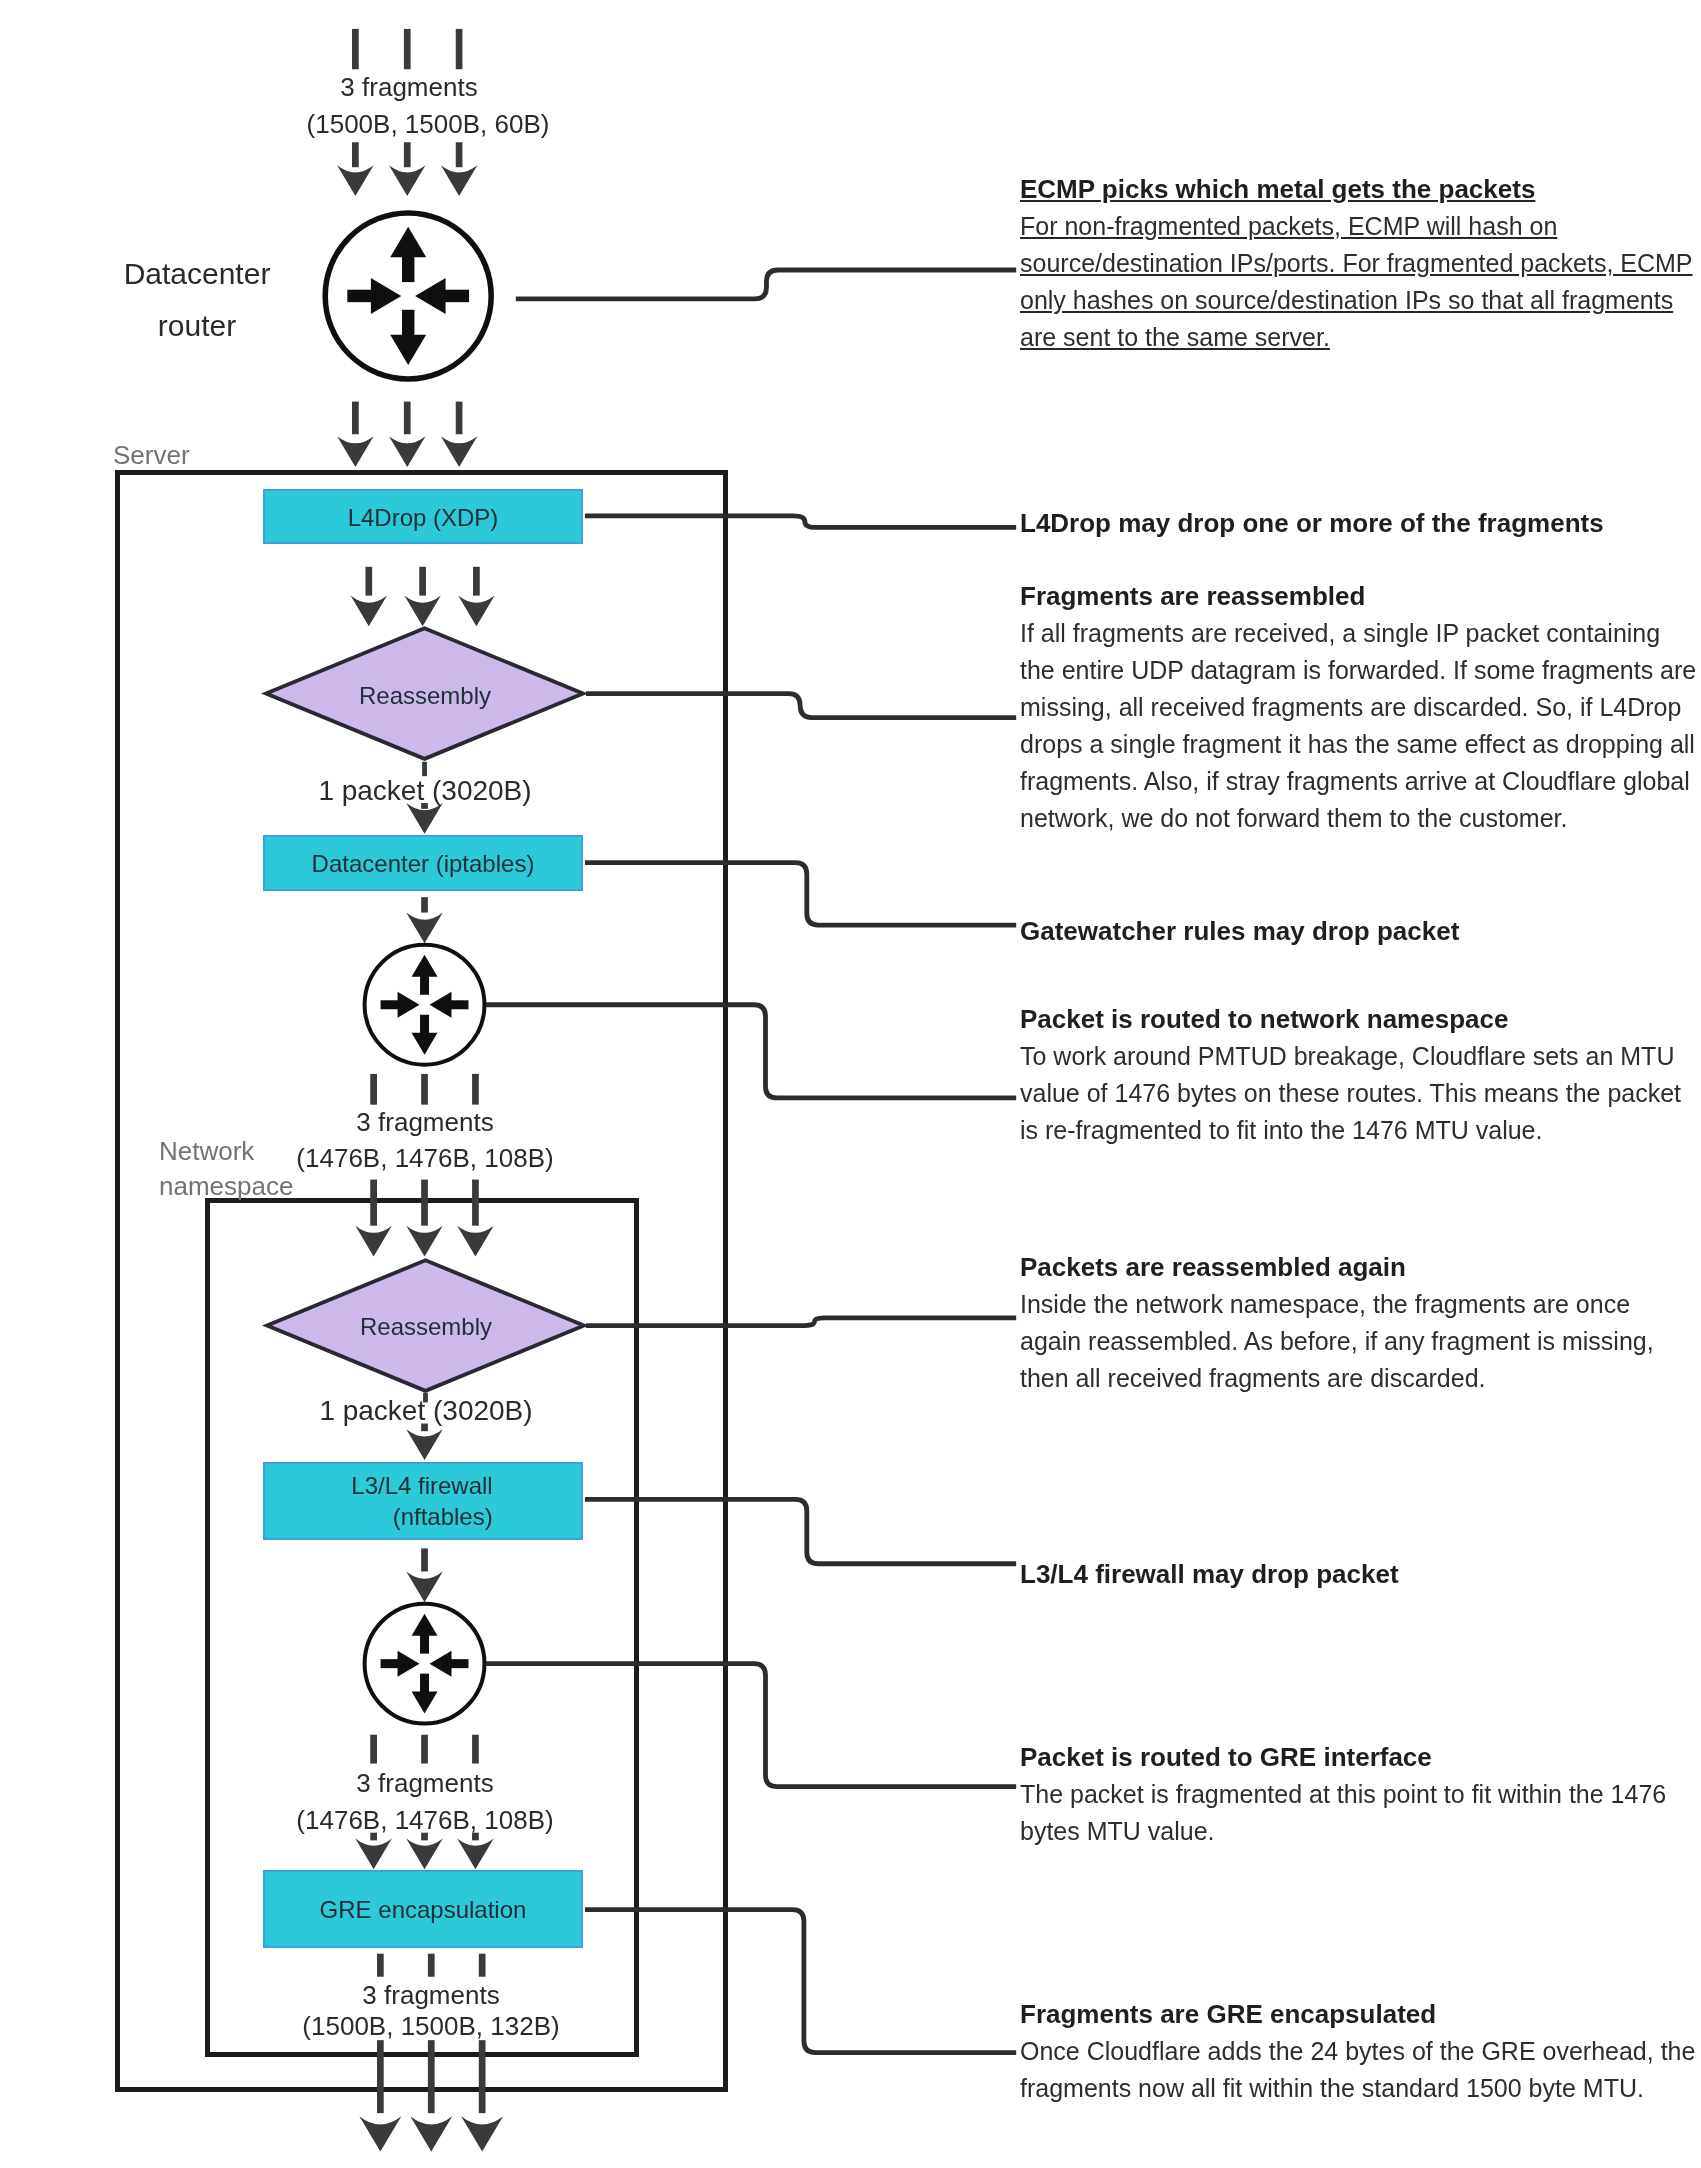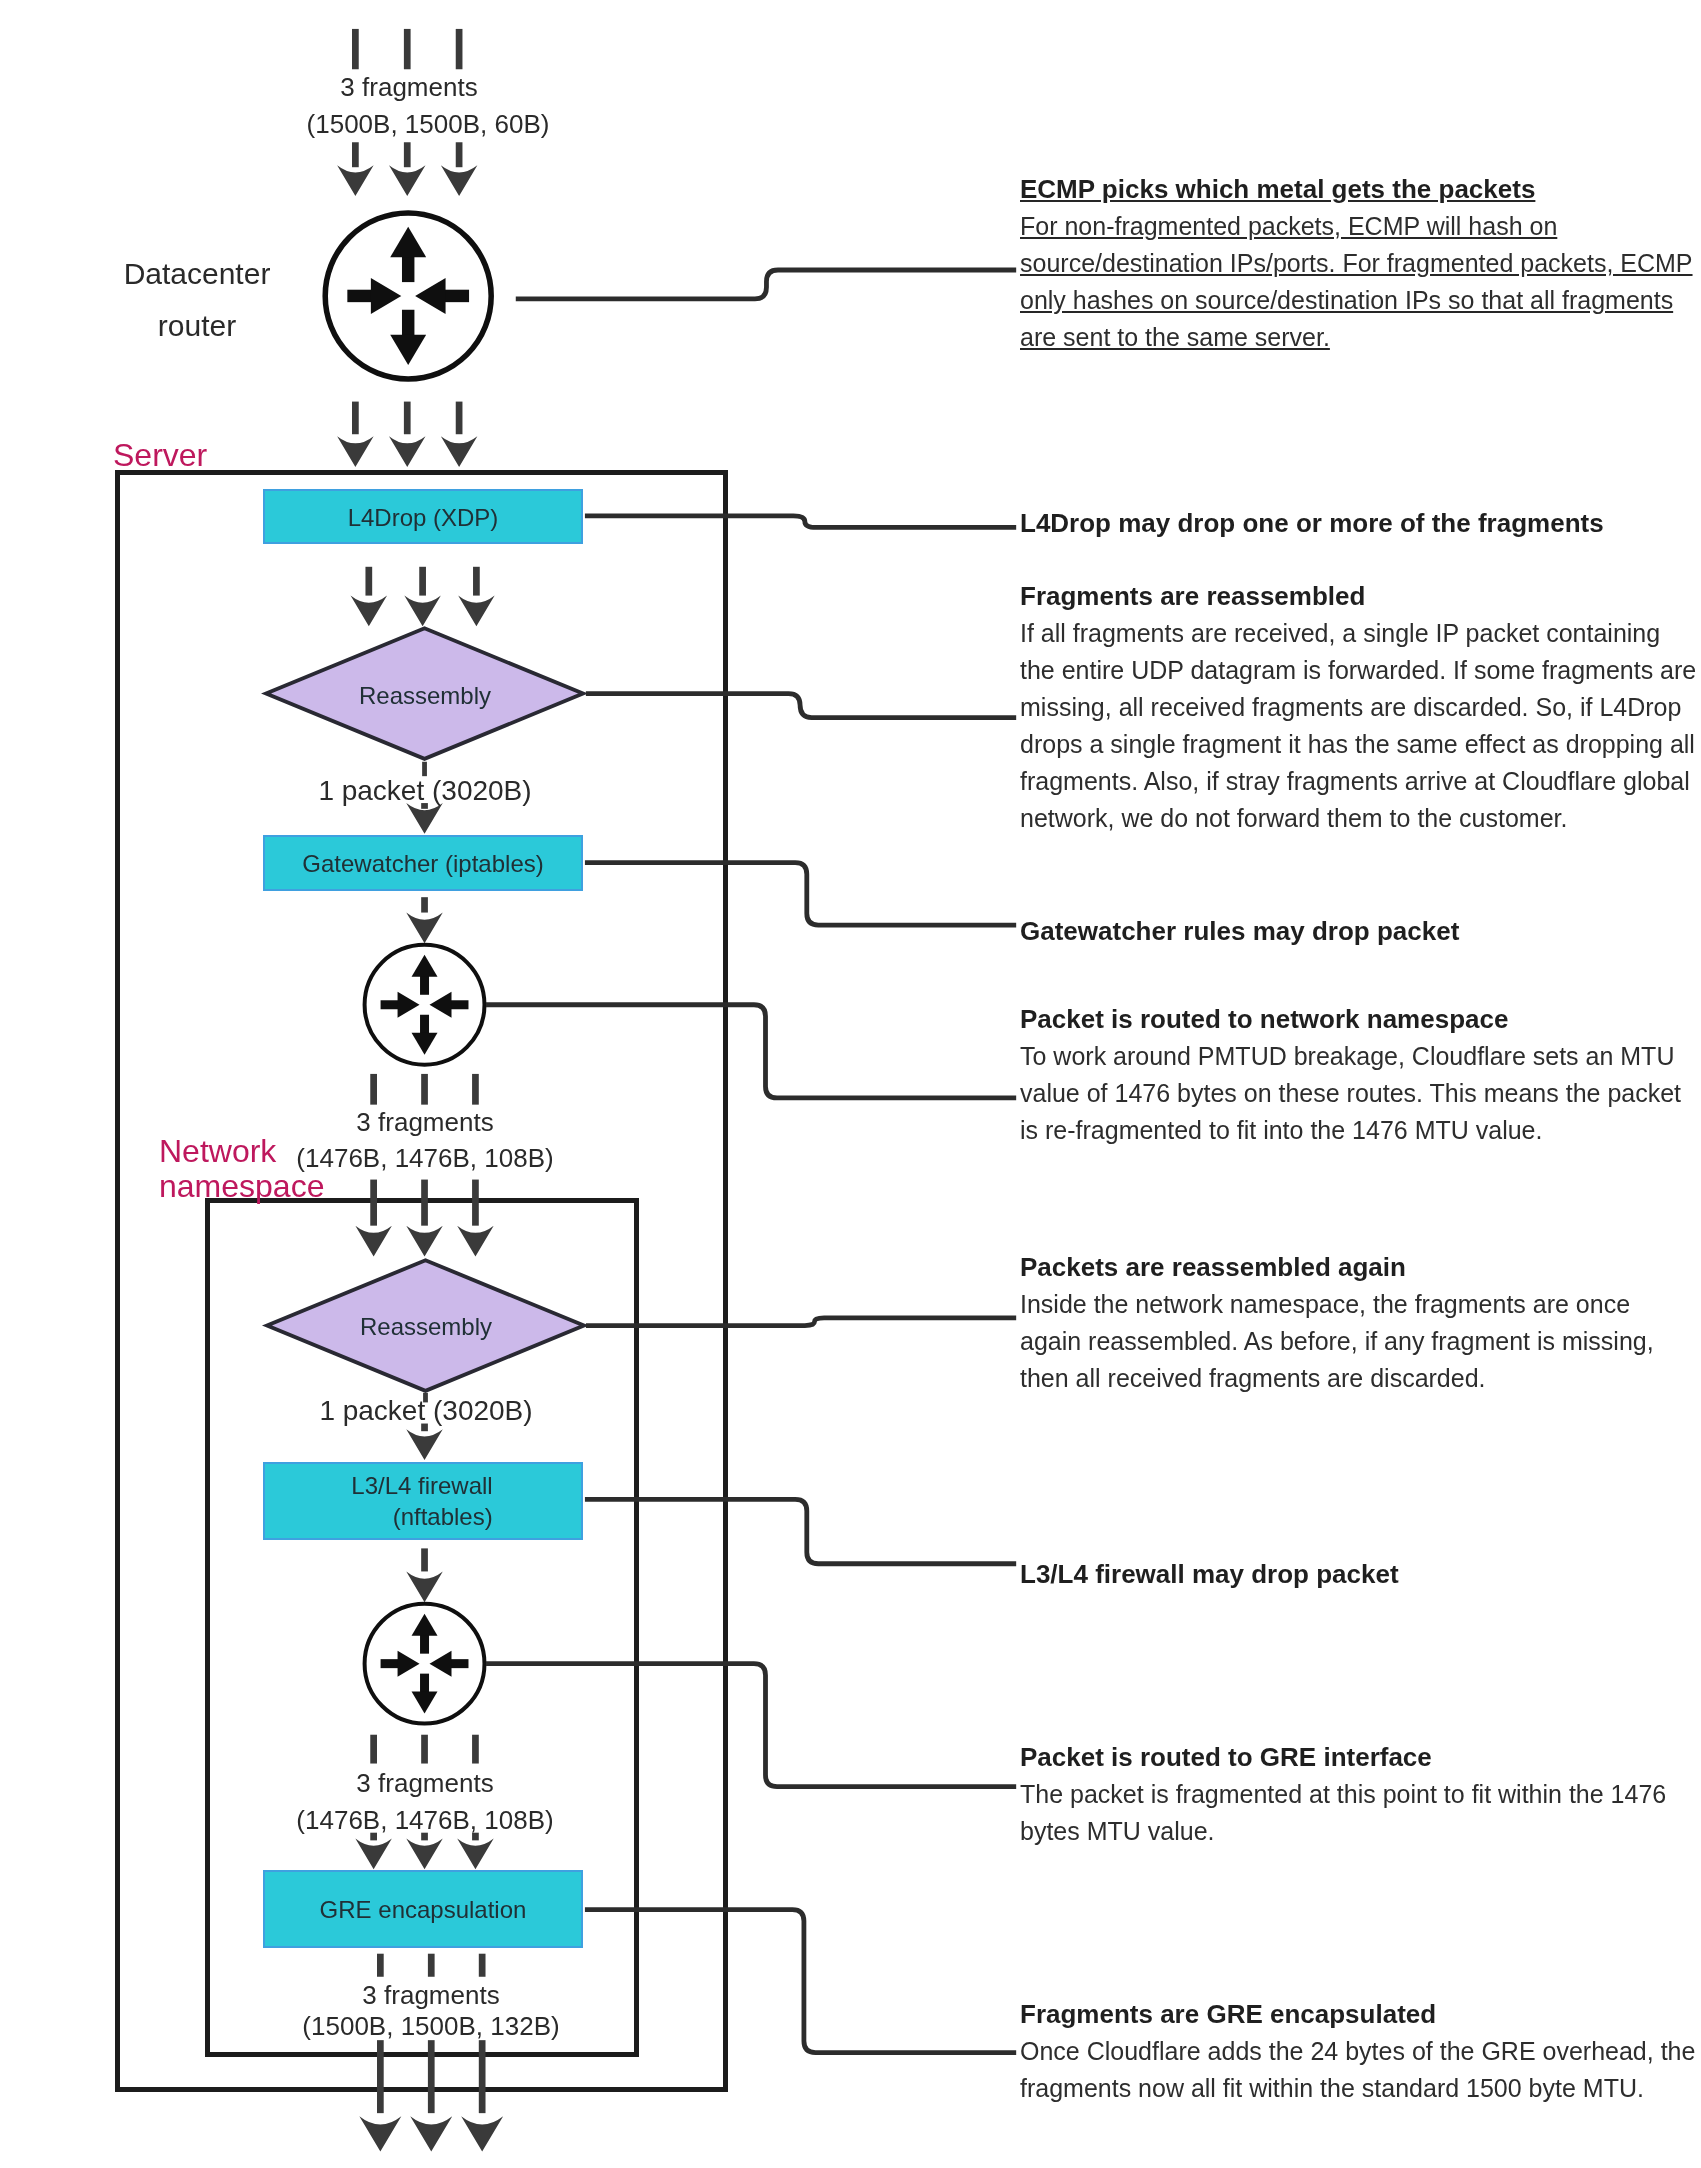--- a/index.html
+++ b/index.html
@@ -5,21 +5,21 @@
   html,body{margin:0;padding:0;background:#ffffff;}
   .canvas{
     position:relative;width:1701px;height:2168px;background:#ffffff;
     font-family:"Liberation Sans","DejaVu Sans",sans-serif;color:#262626;overflow:hidden;
   }
   svg.overlay{position:absolute;left:0;top:0;}
   .frame{position:absolute;border:5.8px solid #1c1c1c;box-sizing:border-box;background:transparent;}
   .pbox{position:absolute;background:#2bc9d9;border:2.9px solid #3fa0e0;box-sizing:border-box;}
   .ctext{position:absolute;transform:translate(-50%,-50%);white-space:nowrap;text-align:center;}
   .ltext{position:absolute;white-space:nowrap;text-align:left;}
-  .f24{font-size:32px;line-height:31px;color:#be185d;}
+  .f24{font-size:26px;line-height:31px;color:#737373;}
   .f27{font-size:26px;line-height:33px;color:#2a2a2a;}
   .f29{font-size:28px;line-height:35px;color:#2a2a2a;}
   .f31{font-size:30px;line-height:52px;color:#2a2a2a;}
   .nodetext{font-size:24px;line-height:31px;color:#203036;}
   .note{position:absolute;width:677px;}
   .nh{font-size:26px;font-weight:bold;line-height:37px;color:#1f1f1f;}
   .nb{font-size:25px;line-height:37px;color:#2d2d2d;}
 </style>
 </head>
 <body>
@@ -191,21 +191,21 @@
   <div class="ctext f27" style="left:409px;top:87px;">3 fragments</div>
   <div class="ctext f27" style="left:428px;top:124px;">(1500B, 1500B, 60B)</div>
 
   <div class="ctext f31" style="left:197px;top:300px;width:221px;white-space:normal;">Datacenter router</div>
 
   <div class="ltext f24" style="left:113px;top:440px;">Server</div>
 
   <div class="ctext nodetext" style="left:423px;top:517px;">L4Drop (XDP)</div>
   <div class="ctext nodetext" style="left:425px;top:695px;">Reassembly</div>
   <div class="ctext f29" style="left:425px;top:790px;">1 packet (3020B)</div>
-  <div class="ctext nodetext" style="left:423px;top:863px;">Gatewatcher (iptables)</div>
+  <div class="ctext nodetext" style="left:423px;top:863px;">Datacenter (iptables)</div>
 
   <div class="ctext f27" style="left:425px;top:1122px;">3 fragments</div>
   <div class="ctext f27" style="left:425px;top:1158px;">(1476B, 1476B, 108B)</div>
 
   <div class="ltext f24" style="left:159px;top:1134px;width:154px;white-space:normal;line-height:35px;">Network namespace</div>
 
   <div class="ctext nodetext" style="left:426px;top:1326px;">Reassembly</div>
   <div class="ctext f29" style="left:426px;top:1410px;">1 packet (3020B)</div>
 
   <div class="ctext nodetext" style="left:422px;top:1501px;text-align:right;">

